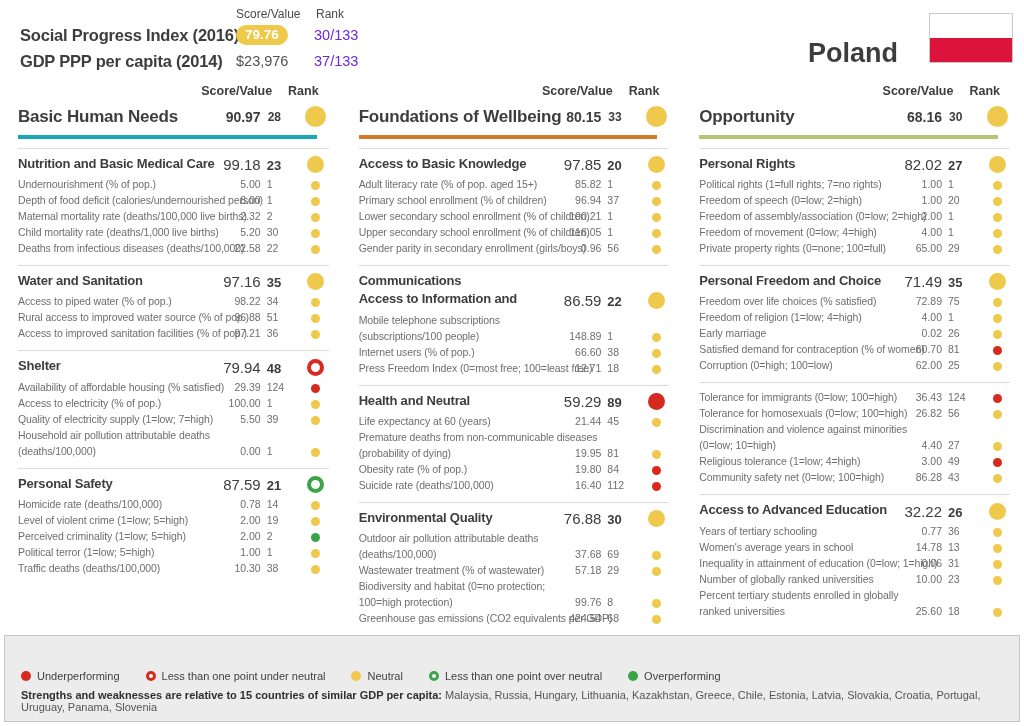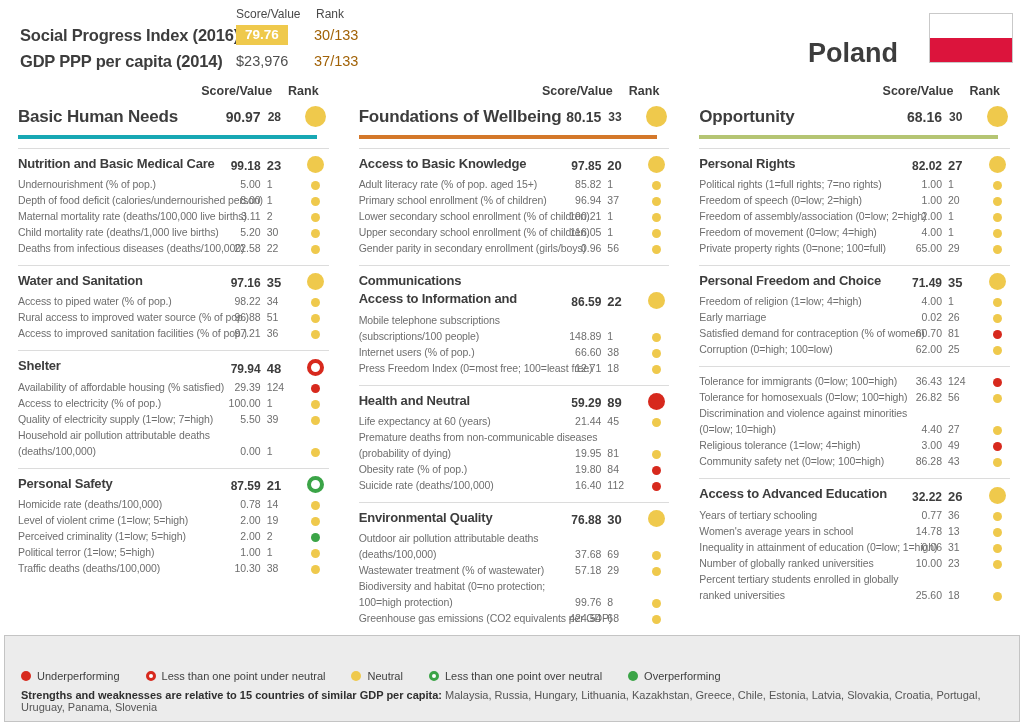--- a/index.html
+++ b/index.html
@@ -9,42 +9,42 @@
     background:#fff; font-family:"Liberation Sans", sans-serif; color:#3d3d3d;
   }
   
   .hdr-left { position:absolute; left:20px; top:5px; }
   .h-row { display:grid; grid-template-columns:216px 66px auto; align-items:center; height:26px; }
   .h-head { height:17px; }
   .h-head span { font-size:12px; color:#4a4a4a; }
   .h-head .rk-top { padding-left:14px; }
   .h-label { font-weight:bold; font-size:16.5px; letter-spacing:-0.2px; color:#3d3d3d; white-space:nowrap; }
   .h-val { font-size:14.5px; color:#4f4f4f; }
-  .h-rank { font-size:14.5px; color:#a16207; padding-left:12px; }
+  .h-rank { font-size:14.5px; color:#6d28d9; padding-left:12px; }
   .pill { display:inline-block; background:var(--yellow); color:#fff; font-weight:bold;
-          font-size:13.5px; padding:2px 9px 3px; border-radius:0; }
+          font-size:13.5px; padding:2px 9px 3px; border-radius:10px; }
   .country { position:absolute; top:38px; right:126px; font-size:27px; font-weight:bold; color:#3d3d3d; }
   .flag { position:absolute; top:13px; right:11px; width:84px; height:50px; border:1px solid #c9c9c9; }
   .flag-top { height:50%; background:#fff; }
   .flag-bottom { height:50%; background:var(--flag-red); }
   
   .main { position:absolute; left:18px; right:14px; top:84px; display:flex; gap:30px; }
   .column { flex:1; min-width:0; }
   .col-labels { display:flex; justify-content:flex-end; align-items:baseline; gap:16px;
                 padding-right:10px; height:17px; font-size:12.5px; font-weight:bold; color:#3d3d3d; }
   .grid-row { display:grid; grid-template-columns:minmax(0,1fr) 56px 30px 26px; column-gap:6px; }
   .dim-row { align-items:center; min-height:31px; }
   .dim-name { font-size:17px; font-weight:bold; white-space:nowrap; letter-spacing:-0.2px; }
   .dim-score { font-size:14px; font-weight:bold; text-align:right; }
   .dim-rank { font-size:12px; font-weight:bold; padding-left:1px; }
   .accent { height:4px; margin:3px 12px 3px 0; }
   .section { border-top:1px solid #dcdcdc; margin-top:9px; padding-top:6px; }
   .sec-row { align-items:end; margin-bottom:3px; }
   .sec-name { font-size:13px; font-weight:bold; letter-spacing:-0.2px; line-height:1.4; }
-  .sec-score { font-size:12px; font-weight:bold; text-align:right; }
+  .sec-score { font-size:15px; font-weight:normal; text-align:right; }
   .sec-rank { font-size:13px; font-weight:bold; }
   .ind-row { align-items:end; line-height:16px; }
   .ind-label { font-size:10.5px; color:#6e6e6e; letter-spacing:-0.1px; }
   .lbl-line { white-space:nowrap; }
   .ind-val { font-size:10.5px; color:#6e6e6e; text-align:right; }
   .ind-rank { font-size:10.5px; color:#6e6e6e; }
   .dot-cell { display:flex; justify-content:center; align-items:center; }
   .dot { display:inline-block; border-radius:50%; flex:0 0 auto; }
   .d-lg { width:21px; height:21px; }
   .d-md { width:17px; height:17px; }
@@ -130,21 +130,21 @@
           <div class="ind-val">8.00</div>
           <div class="ind-rank">1</div>
           <div class="dot-cell">
             <span class="dot d-sm" style="background: rgb(239, 201, 76);"></span>
           </div>
         </div>
         <div class="grid-row ind-row">
           <div class="ind-label">
             <div class="lbl-line">Maternal mortality rate (deaths/100,000 live births)</div>
           </div>
-          <div class="ind-val">3.11</div>
+          <div class="ind-val">2.32</div>
           <div class="ind-rank">2</div>
           <div class="dot-cell">
             <span class="dot d-sm" style="background: rgb(239, 201, 76);"></span>
           </div>
         </div>
         <div class="grid-row ind-row">
           <div class="ind-label">
             <div class="lbl-line">Child mortality rate (deaths/1,000 live births)</div>
           </div>
           <div class="ind-val">5.20</div>
@@ -628,20 +628,30 @@
       </div>
       <div class="section">
         <div class="grid-row sec-row">
           <div class="sec-name">
             <div class="lbl-line">Personal Freedom and Choice</div>
           </div>
           <div class="sec-score">71.49</div>
           <div class="sec-rank">35</div>
           <div class="dot-cell">
             <span class="dot d-md" style="background: rgb(239, 201, 76);"></span>
+          </div>
+        </div>
+        <div class="grid-row ind-row">
+          <div class="ind-label">
+            <div class="lbl-line">Freedom over life choices (% satisfied)</div>
+          </div>
+          <div class="ind-val">72.89</div>
+          <div class="ind-rank">75</div>
+          <div class="dot-cell">
+            <span class="dot d-sm" style="background: rgb(239, 201, 76);"></span>
           </div>
         </div>
         <div class="grid-row ind-row">
           <div class="ind-label">
             <div class="lbl-line">Freedom of religion (1=low; 4=high)</div>
           </div>
           <div class="ind-val">4.00</div>
           <div class="ind-rank">1</div>
           <div class="dot-cell">
             <span class="dot d-sm" style="background: rgb(239, 201, 76);"></span>

